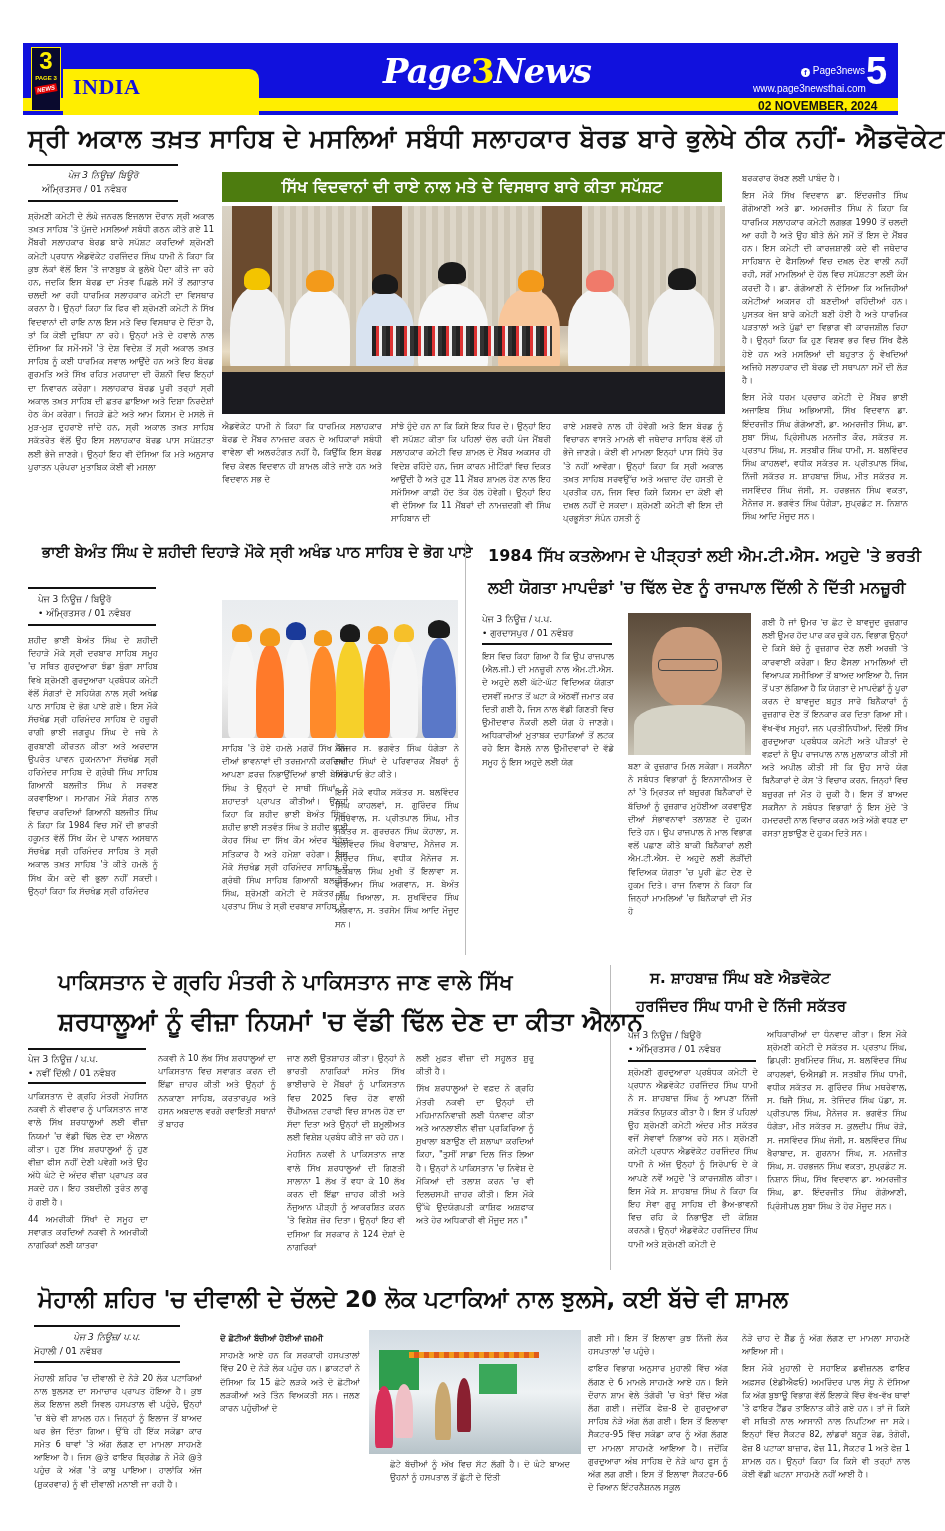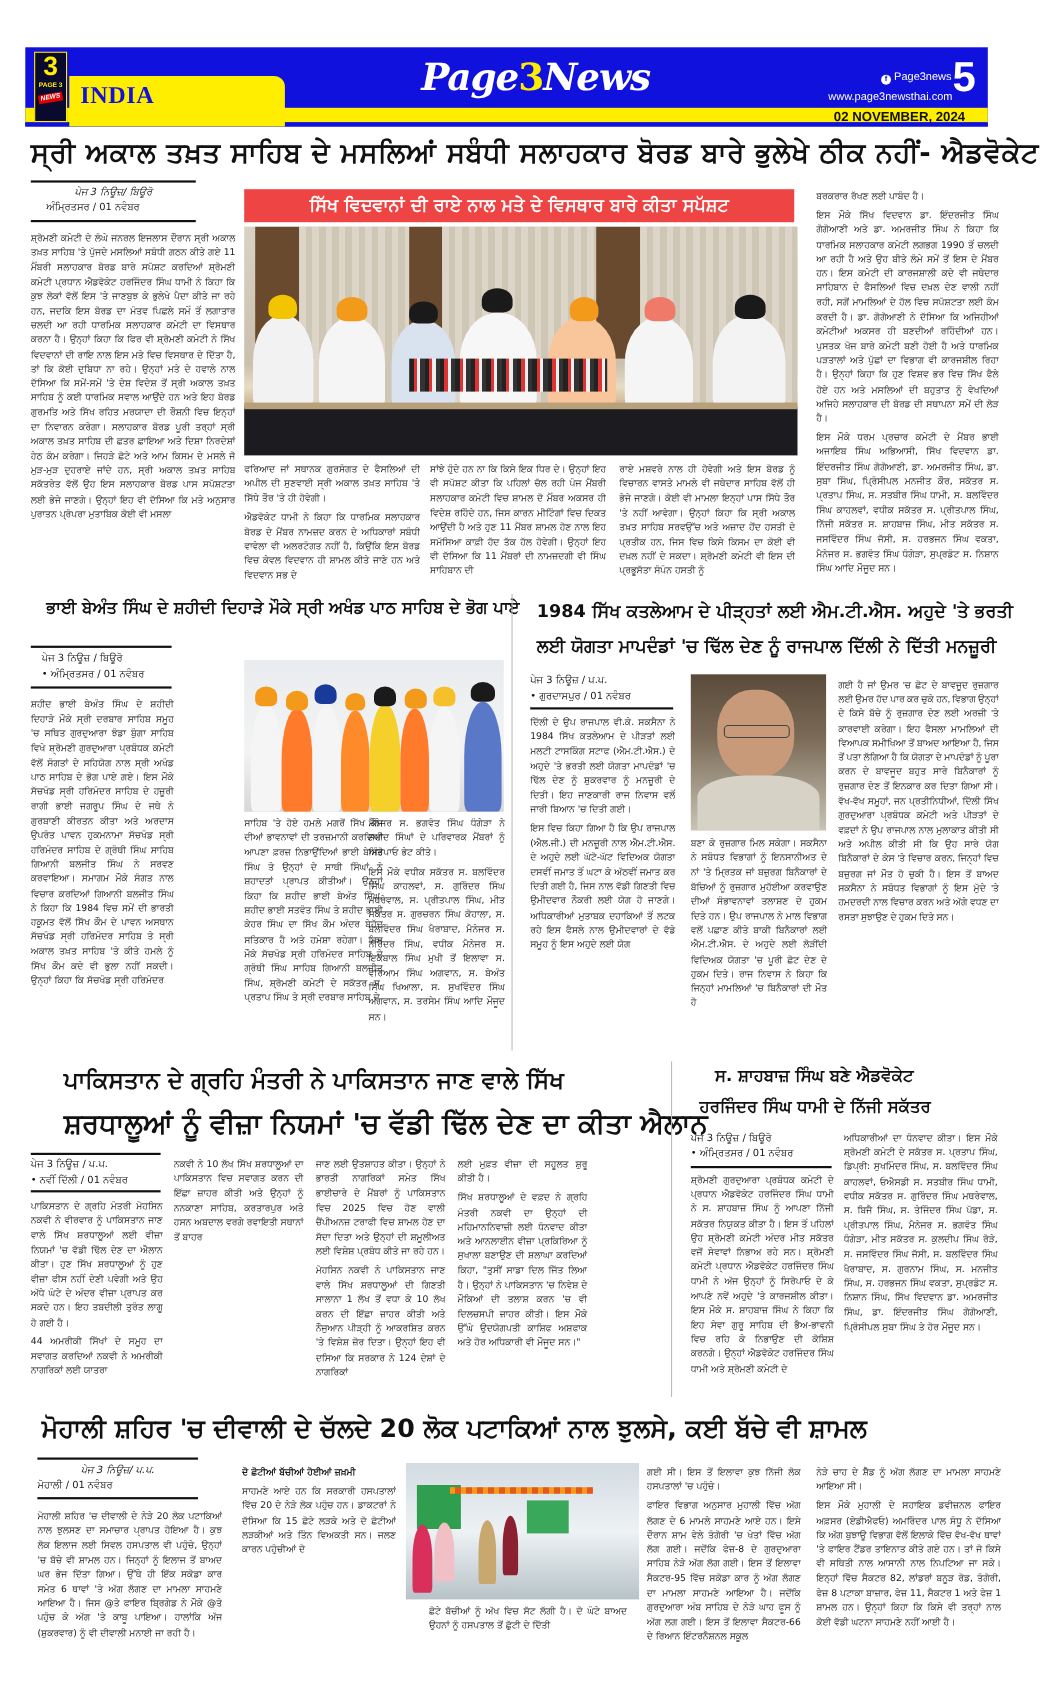--- a/index.html
+++ b/index.html
@@ -19,21 +19,21 @@
   .brand { left: 360px; top: 4px; color:#ffffff; font: bold 34px/48px "DejaVu Serif", serif; font-style: italic; letter-spacing: -1px; }
   .brand .three { color:#ffee00; font-style: normal; }
   .fb-line { left: 778px; top: 22px; color:#fff; font: 10px/12px "Liberation Sans", sans-serif; }
   .url-line { left: 730px; top: 40px; color:#fff; font: 10px/12px "Liberation Sans", sans-serif; }
   .page-num { left: 843px; top: 4px; color:#fff; font: bold 38px/48px "Liberation Sans", sans-serif; }
   .date-line { left: 735px; top: 57px; color:#111; font: bold 12px/13px "Liberation Sans", sans-serif; }
 
   
   .headline { font-family: "DejaVu Sans", sans-serif; font-weight: bold; color:#111; white-space: nowrap; }
   .h1 { left: 28px; top: 120px; font-size: 25px; line-height: 38px; letter-spacing: 0.5px; }
-  .redbar { left: 222px; top: 172px; width: 500px; height: 30px; background:#ef4444; color:#fff; font: bold 16px/30px "DejaVu Sans", sans-serif; text-align:center; white-space:nowrap; overflow:hidden; }
+  .redbar { left: 222px; top: 172px; width: 500px; height: 30px; background:#4d7c0f; color:#fff; font: bold 16px/30px "DejaVu Sans", sans-serif; text-align:center; white-space:nowrap; overflow:hidden; }
 
   
   .byline { font: 9px/14px "DejaVu Sans", sans-serif; color:#111; }
   .byline .src { display:block; text-align:center;font-style:italic; }
   .rule { height: 2px; background:#111; }
 
   
   .col { font: 8.4px/13.2px "DejaVu Sans", sans-serif; color:#1a1a1a; text-align: justify; overflow: hidden; }
   .col p { margin: 0 0 4px 0; }
   .subhead { font-weight: bold; }
@@ -111,21 +111,20 @@
   <div class="turban" style="left:296px;top:64px;width:26px;height:22px;background:#f39a1a;"></div>
   <div class="person" style="left:346px;top:82px;width:62px;height:83px;background:#f5f5f5;"></div>
   <div class="turban" style="left:364px;top:64px;width:28px;height:22px;background:#f07a6a;"></div>
   <div class="person" style="left:426px;top:80px;width:66px;height:85px;background:#f3f3f3;"></div>
   <div class="turban" style="left:446px;top:62px;width:28px;height:22px;background:#1a1a1a;"></div>
   <div class="mics" style="left:150px;width:180px;"></div>
   <div class="table-top"></div>
 </div>
 
 <div class="abs col" style="left:222px;top:420px;width:160px;height:110px;">
-  <p>ਫਰਿਆਦ ਜਾਂ ਸਥਾਨਕ ਗੁਰਸੰਗਤ ਦੇ ਫੈਸਲਿਆਂ ਦੀ ਅਪੀਲ ਦੀ ਸੁਣਵਾਈ ਸ੍ਰੀ ਅਕਾਲ ਤਖ਼ਤ ਸਾਹਿਬ 'ਤੇ ਸਿੱਧੇ ਤੌਰ 'ਤੇ ਹੀ ਹੋਵੇਗੀ।</p>
   <p>ਐਡਵੋਕੇਟ ਧਾਮੀ ਨੇ ਕਿਹਾ ਕਿ ਧਾਰਮਿਕ ਸਲਾਹਕਾਰ ਬੋਰਡ ਦੇ ਮੈਂਬਰ ਨਾਮਜ਼ਦ ਕਰਨ ਦੇ ਅਧਿਕਾਰਾਂ ਸਬੰਧੀ ਵਾਵੇਲਾ ਵੀ ਅਲਰਟੰਗਤ ਨਹੀਂ ਹੈ, ਕਿਉਂਕਿ ਇਸ ਬੋਰਡ ਵਿਚ ਕੇਵਲ ਵਿਦਵਾਨ ਹੀ ਸ਼ਾਮਲ ਕੀਤੇ ਜਾਣੇ ਹਨ ਅਤੇ ਵਿਦਵਾਨ ਸਭ ਦੇ</p>
 </div>
 <div class="abs col" style="left:391px;top:420px;width:160px;height:110px;">
   <p>ਸਾਂਝੇ ਹੁੰਦੇ ਹਨ ਨਾ ਕਿ ਕਿਸੇ ਇਕ ਧਿਰ ਦੇ। ਉਨ੍ਹਾਂ ਇਹ ਵੀ ਸਪੱਸ਼ਟ ਕੀਤਾ ਕਿ ਪਹਿਲਾਂ ਚੱਲ ਰਹੀ ਪੰਜ ਮੈਂਬਰੀ ਸਲਾਹਕਾਰ ਕਮੇਟੀ ਵਿਚ ਸ਼ਾਮਲ ਦੋ ਮੈਂਬਰ ਅਕਸਰ ਹੀ ਵਿਦੇਸ਼ ਰਹਿੰਦੇ ਹਨ, ਜਿਸ ਕਾਰਨ ਮੀਟਿੰਗਾਂ ਵਿਚ ਦਿਕਤ ਆਉਂਦੀ ਹੈ ਅਤੇ ਹੁਣ 11 ਮੈਂਬਰ ਸ਼ਾਮਲ ਹੋਣ ਨਾਲ ਇਹ ਸਮੱਸਿਆ ਕਾਫ਼ੀ ਹੱਦ ਤੱਕ ਹੱਲ ਹੋਵੇਗੀ। ਉਨ੍ਹਾਂ ਇਹ ਵੀ ਦੱਸਿਆ ਕਿ 11 ਮੈਂਬਰਾਂ ਦੀ ਨਾਮਜ਼ਦਗੀ ਵੀ ਸਿੰਘ ਸਾਹਿਬਾਨ ਦੀ</p>
 </div>
 <div class="abs col" style="left:563px;top:420px;width:160px;height:110px;">
   <p>ਰਾਏ ਮਸ਼ਵਰੇ ਨਾਲ ਹੀ ਹੋਵੇਗੀ ਅਤੇ ਇਸ ਬੋਰਡ ਨੂੰ ਵਿਚਾਰਨ ਵਾਸਤੇ ਮਾਮਲੇ ਵੀ ਜਥੇਦਾਰ ਸਾਹਿਬ ਵੱਲੋਂ ਹੀ ਭੇਜੇ ਜਾਣਗੇ। ਕੋਈ ਵੀ ਮਾਮਲਾ ਇਨ੍ਹਾਂ ਪਾਸ ਸਿੱਧੇ ਤੌਰ 'ਤੇ ਨਹੀਂ ਆਵੇਗਾ। ਉਨ੍ਹਾਂ ਕਿਹਾ ਕਿ ਸ੍ਰੀ ਅਕਾਲ ਤਖ਼ਤ ਸਾਹਿਬ ਸਰਵਉੱਚ ਅਤੇ ਅਜ਼ਾਦ ਹੋਂਦ ਹਸਤੀ ਦੇ ਪ੍ਰਤੀਕ ਹਨ, ਜਿਸ ਵਿਚ ਕਿਸੇ ਕਿਸਮ ਦਾ ਕੋਈ ਵੀ ਦਖ਼ਲ ਨਹੀਂ ਦੇ ਸਕਦਾ। ਸ਼੍ਰੋਮਣੀ ਕਮੇਟੀ ਵੀ ਇਸ ਦੀ ਪ੍ਰਭੂਸੱਤਾ ਸੰਪੰਨ ਹਸਤੀ ਨੂੰ</p>
 </div>
 <div class="abs col" style="left:742px;top:172px;width:166px;height:350px;">
   <p>ਬਰਕਰਾਰ ਰੱਖਣ ਲਈ ਪਾਬੰਦ ਹੈ।</p>
@@ -179,21 +178,20 @@
 <div class="abs headline" style="left:488px;top:543px;font-size:16px;line-height:26px;">1984 ਸਿੱਖ ਕਤਲੇਆਮ ਦੇ ਪੀੜ੍ਹਤਾਂ ਲਈ ਐਮ.ਟੀ.ਐਸ. ਅਹੁਦੇ 'ਤੇ ਭਰਤੀ</div>
 <div class="abs headline" style="left:488px;top:575px;font-size:16px;line-height:26px;">ਲਈ ਯੋਗਤਾ ਮਾਪਦੰਡਾਂ 'ਚ ਢਿੱਲ ਦੇਣ ਨੂੰ ਰਾਜਪਾਲ ਦਿੱਲੀ ਨੇ ਦਿੱਤੀ ਮਨਜ਼ੂਰੀ</div>
 
 <div class="abs byline" style="left:482px;top:612px;width:130px;">
   <span style="display:block">ਪੇਜ 3 ਨਿਊਜ਼ / ਪ.ਪ.</span>
   <span>• ਗੁਰਦਾਸਪੁਰ / 01 ਨਵੰਬਰ</span>
 </div>
 <div class="abs rule" style="left:482px;top:643px;width:130px;"></div>
 
 <div class="abs col" style="left:482px;top:650px;width:132px;height:305px;">
-  <p>ਦਿੱਲੀ ਦੇ ਉਪ ਰਾਜਪਾਲ ਵੀ.ਕੇ. ਸਕਸੈਨਾ ਨੇ 1984 ਸਿੱਖ ਕਤਲੇਆਮ ਦੇ ਪੀੜਤਾਂ ਲਈ ਮਲਟੀ ਟਾਸਕਿੰਗ ਸਟਾਫ (ਐਮ.ਟੀ.ਐਸ.) ਦੇ ਅਹੁਦੇ 'ਤੇ ਭਰਤੀ ਲਈ ਯੋਗਤਾ ਮਾਪਦੰਡਾਂ 'ਚ ਢਿੱਲ ਦੇਣ ਨੂੰ ਸ਼ੁਕਰਵਾਰ ਨੂੰ ਮਨਜ਼ੂਰੀ ਦੇ ਦਿਤੀ। ਇਹ ਜਾਣਕਾਰੀ ਰਾਜ ਨਿਵਾਸ ਵਲੋਂ ਜਾਰੀ ਬਿਆਨ 'ਚ ਦਿਤੀ ਗਈ।</p>
   <p>ਇਸ ਵਿਚ ਕਿਹਾ ਗਿਆ ਹੈ ਕਿ ਉਪ ਰਾਜਪਾਲ (ਐਲ.ਜੀ.) ਦੀ ਮਨਜ਼ੂਰੀ ਨਾਲ ਐਮ.ਟੀ.ਐਸ. ਦੇ ਅਹੁਦੇ ਲਈ ਘੱਟੋ-ਘੱਟ ਵਿਦਿਅਕ ਯੋਗਤਾ ਦਸਵੀਂ ਜਮਾਤ ਤੋਂ ਘਟਾ ਕੇ ਅੱਠਵੀਂ ਜਮਾਤ ਕਰ ਦਿਤੀ ਗਈ ਹੈ, ਜਿਸ ਨਾਲ ਵੱਡੀ ਗਿਣਤੀ ਵਿਚ ਉਮੀਦਵਾਰ ਨੌਕਰੀ ਲਈ ਯੋਗ ਹੋ ਜਾਣਗੇ। ਅਧਿਕਾਰੀਆਂ ਮੁਤਾਬਕ ਦਹਾਕਿਆਂ ਤੋਂ ਲਟਕ ਰਹੇ ਇਸ ਫੈਸਲੇ ਨਾਲ ਉਮੀਦਵਾਰਾਂ ਦੇ ਵੱਡੇ ਸਮੂਹ ਨੂੰ ਇਸ ਅਹੁਦੇ ਲਈ ਯੋਗ</p>
 </div>
 
 <div class="abs photo photo-lg">
   <div style="position:absolute;left:24px;top:14px;width:70px;height:80px;border-radius:45%;background:#c99a7a;"></div>
   <div style="position:absolute;left:30px;top:46px;width:58px;height:10px;border-radius:4px;border:1px solid #444;"></div>
   <div style="position:absolute;left:6px;top:92px;width:111px;height:50px;border-radius:40% 40% 0 0;background:#d6d3c6;"></div>
 </div>
 
 <div class="abs col" style="left:628px;top:760px;width:124px;height:195px;">

